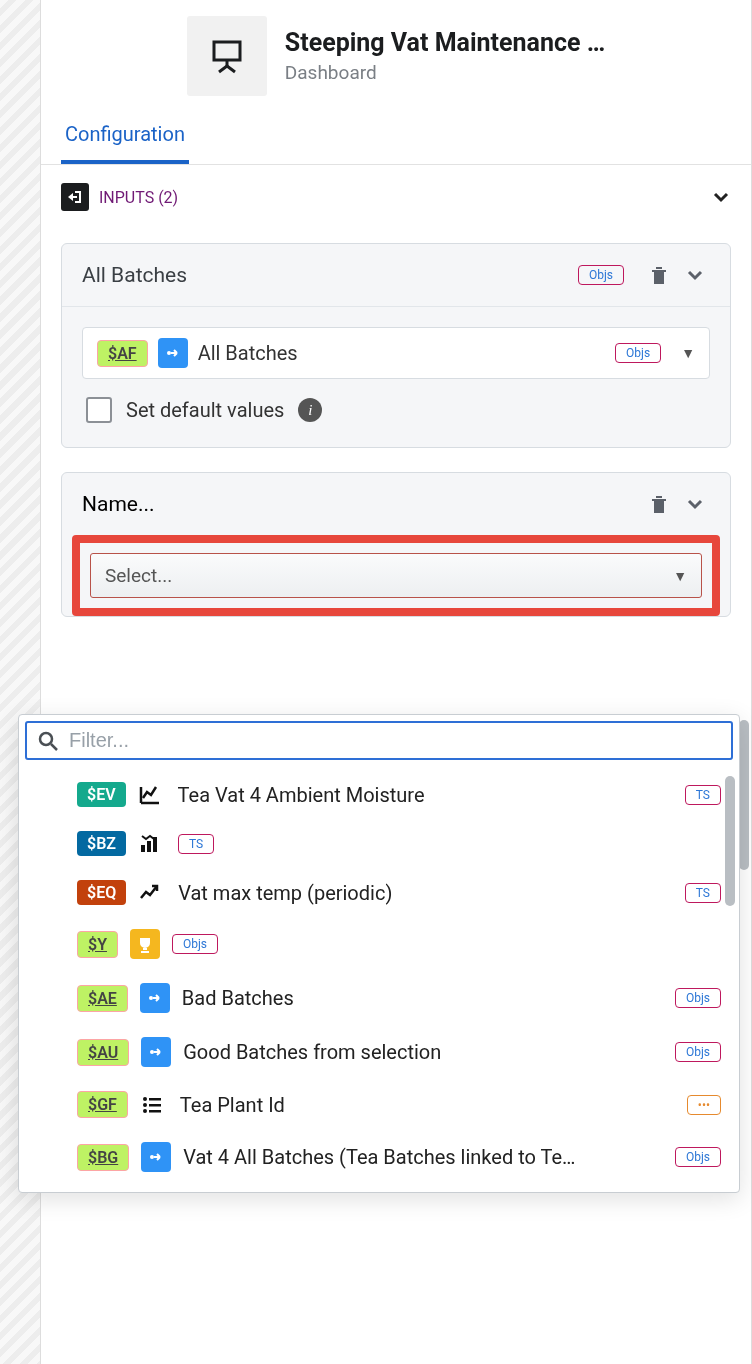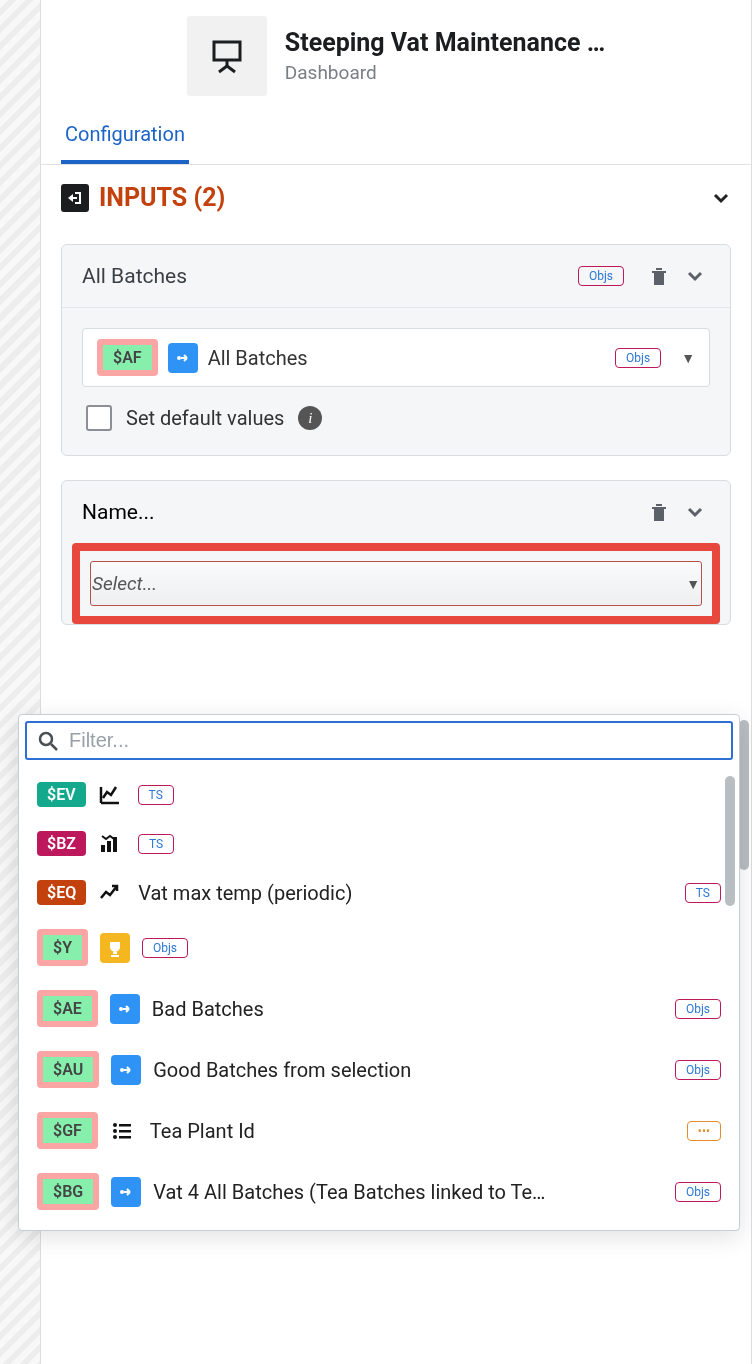--- a/index.html
+++ b/index.html
@@ -47,21 +47,21 @@
   
   .section-hdr { display: flex; align-items: center; padding: 18px 20px 20px 20px; }
   .sec-icon {
     width: 28px; height: 28px;
     background: #1b1d1f; color: #fff;
     display: flex; align-items: center; justify-content: center;
     border-radius: 3px;
     margin-right: 10px;
     font-size: 15px;
   }
-  .section-hdr .title { font-size: 25px; font-weight: 700; color: #c2410c; flex: 1; }
+  .section-hdr .title { font-size: 16px; font-weight: 400; color: #701a75; flex: 1; }
   .section-hdr .chev { font-size: 16px; }
   
   .card {
     margin: 12px 20px 24px 20px;
     border: 1px solid #d7dce1;
     border-radius: 6px;
     background: #f5f6f8;
   }
   .card-hdr {
     display: flex; align-items: center;
@@ -96,27 +96,28 @@
     padding: 10px 14px;
     gap: 10px;
   }
   .var-pill, .var-pill-w {
     font-size: 16px;
     padding: 3px 10px;
     border-radius: 4px;
     font-weight: 600;
   }
   .var-pill-w {
-    background: #86efac;
-    border: 6px solid #fca5a5;
+    background: #bef264;
+    border: 1px solid #fca5a5;
     color: #444;
+    text-decoration: underline;
   }
   .var-pill { color: #fff; }
   .pill-teal { background: #14a98d; }
-  .pill-darkblue { background: #be185d; }
+  .pill-darkblue { background: #0369a1; }
   .pill-lime { background: #c2410c; }
   .link-icon-box {
     width: 30px; height: 30px;
     background: #2F93F6;
     border-radius: 4px;
     display: flex; align-items: center; justify-content: center;
     color: #fff; font-size: 16px;
     flex-shrink: 0;
   }
   .link-icon-box.yellow { background: #f5b71f; }
@@ -146,25 +147,24 @@
     margin: 0 10px;
     border: 8px solid #e7473c;
     border-radius: 4px;
     padding: 10px 10px;
     background: #f5f6f8;
   }
   .select-box {
     background: linear-gradient(#fafbfc, #edeff1);
     border: 1px solid #b85249;
     border-radius: 3px;
-    padding: 10px 1px;
+    padding: 10px 14px;
     display: flex; align-items: center;
     font-size: 19px; color: #555;
     cursor: pointer;
-    font-style: italic;
   }
   .select-box .txt { flex: 1; }
   
   .popover {
     position: absolute;
     left: 18px; right: 12px;
     top: 714px;
     background: #fff;
     border: 1px solid #c8cdd2;
     border-radius: 4px;
@@ -178,21 +178,21 @@
     margin: 6px;
     padding: 6px 10px;
     gap: 10px;
   }
   .search-row input {
     border: 0; outline: 0; flex: 1;
     font-size: 20px;
   }
   .search-row input::placeholder { color: #98a0a8; }
   .search-row .mag { color: #4a4f54; font-size: 20px; }
-  .opt-list { max-height: 560px; overflow-y: auto; padding: 4px 0 8px 0; position: relative; }
+  .opt-list { max-height: 560px; overflow-y: auto; padding: 4px 0 8px 0; position: relative; margin-left: 40px; }
   .opt {
     display: flex; align-items: center;
     padding: 12px 18px;
     gap: 12px;
     font-size: 20px; color: #222;
     cursor: pointer;
   }
   .opt .glyph { width: 28px; text-align: center; font-size: 20px; color: #222; }
   .opt .lbl { flex: 1; overflow: hidden; text-overflow: ellipsis; white-space: nowrap; }
   .scroll-right {
@@ -331,20 +331,21 @@
 
       <div class="opt">
         <span class="var-pill pill-teal">$EV</span>
         <span class="glyph">
             <svg width="24" height="24" viewBox="0 0 24 24" fill="none" stroke="#111" stroke-width="2.5">
               <path d="M3 20V4"></path>
               <path d="M3 20h18"></path>
               <path d="M5 15l4-6 4 3 5-8"></path>
             </svg>
           </span>
+        <span class="lbl">Tea Vat 4 Ambient Moisture</span>
         <span class="badge" style="margin-right:0">TS</span>
       </div>
 
       <div class="opt">
         <span class="var-pill pill-darkblue">$BZ</span>
         <span class="glyph">
             <svg width="24" height="24" viewBox="0 0 24 24" fill="#111">
               <rect x="3" y="13" width="4" height="7"></rect>
               <rect x="9" y="9" width="4" height="11"></rect>
               <rect x="15" y="5" width="4" height="15"></rect>

